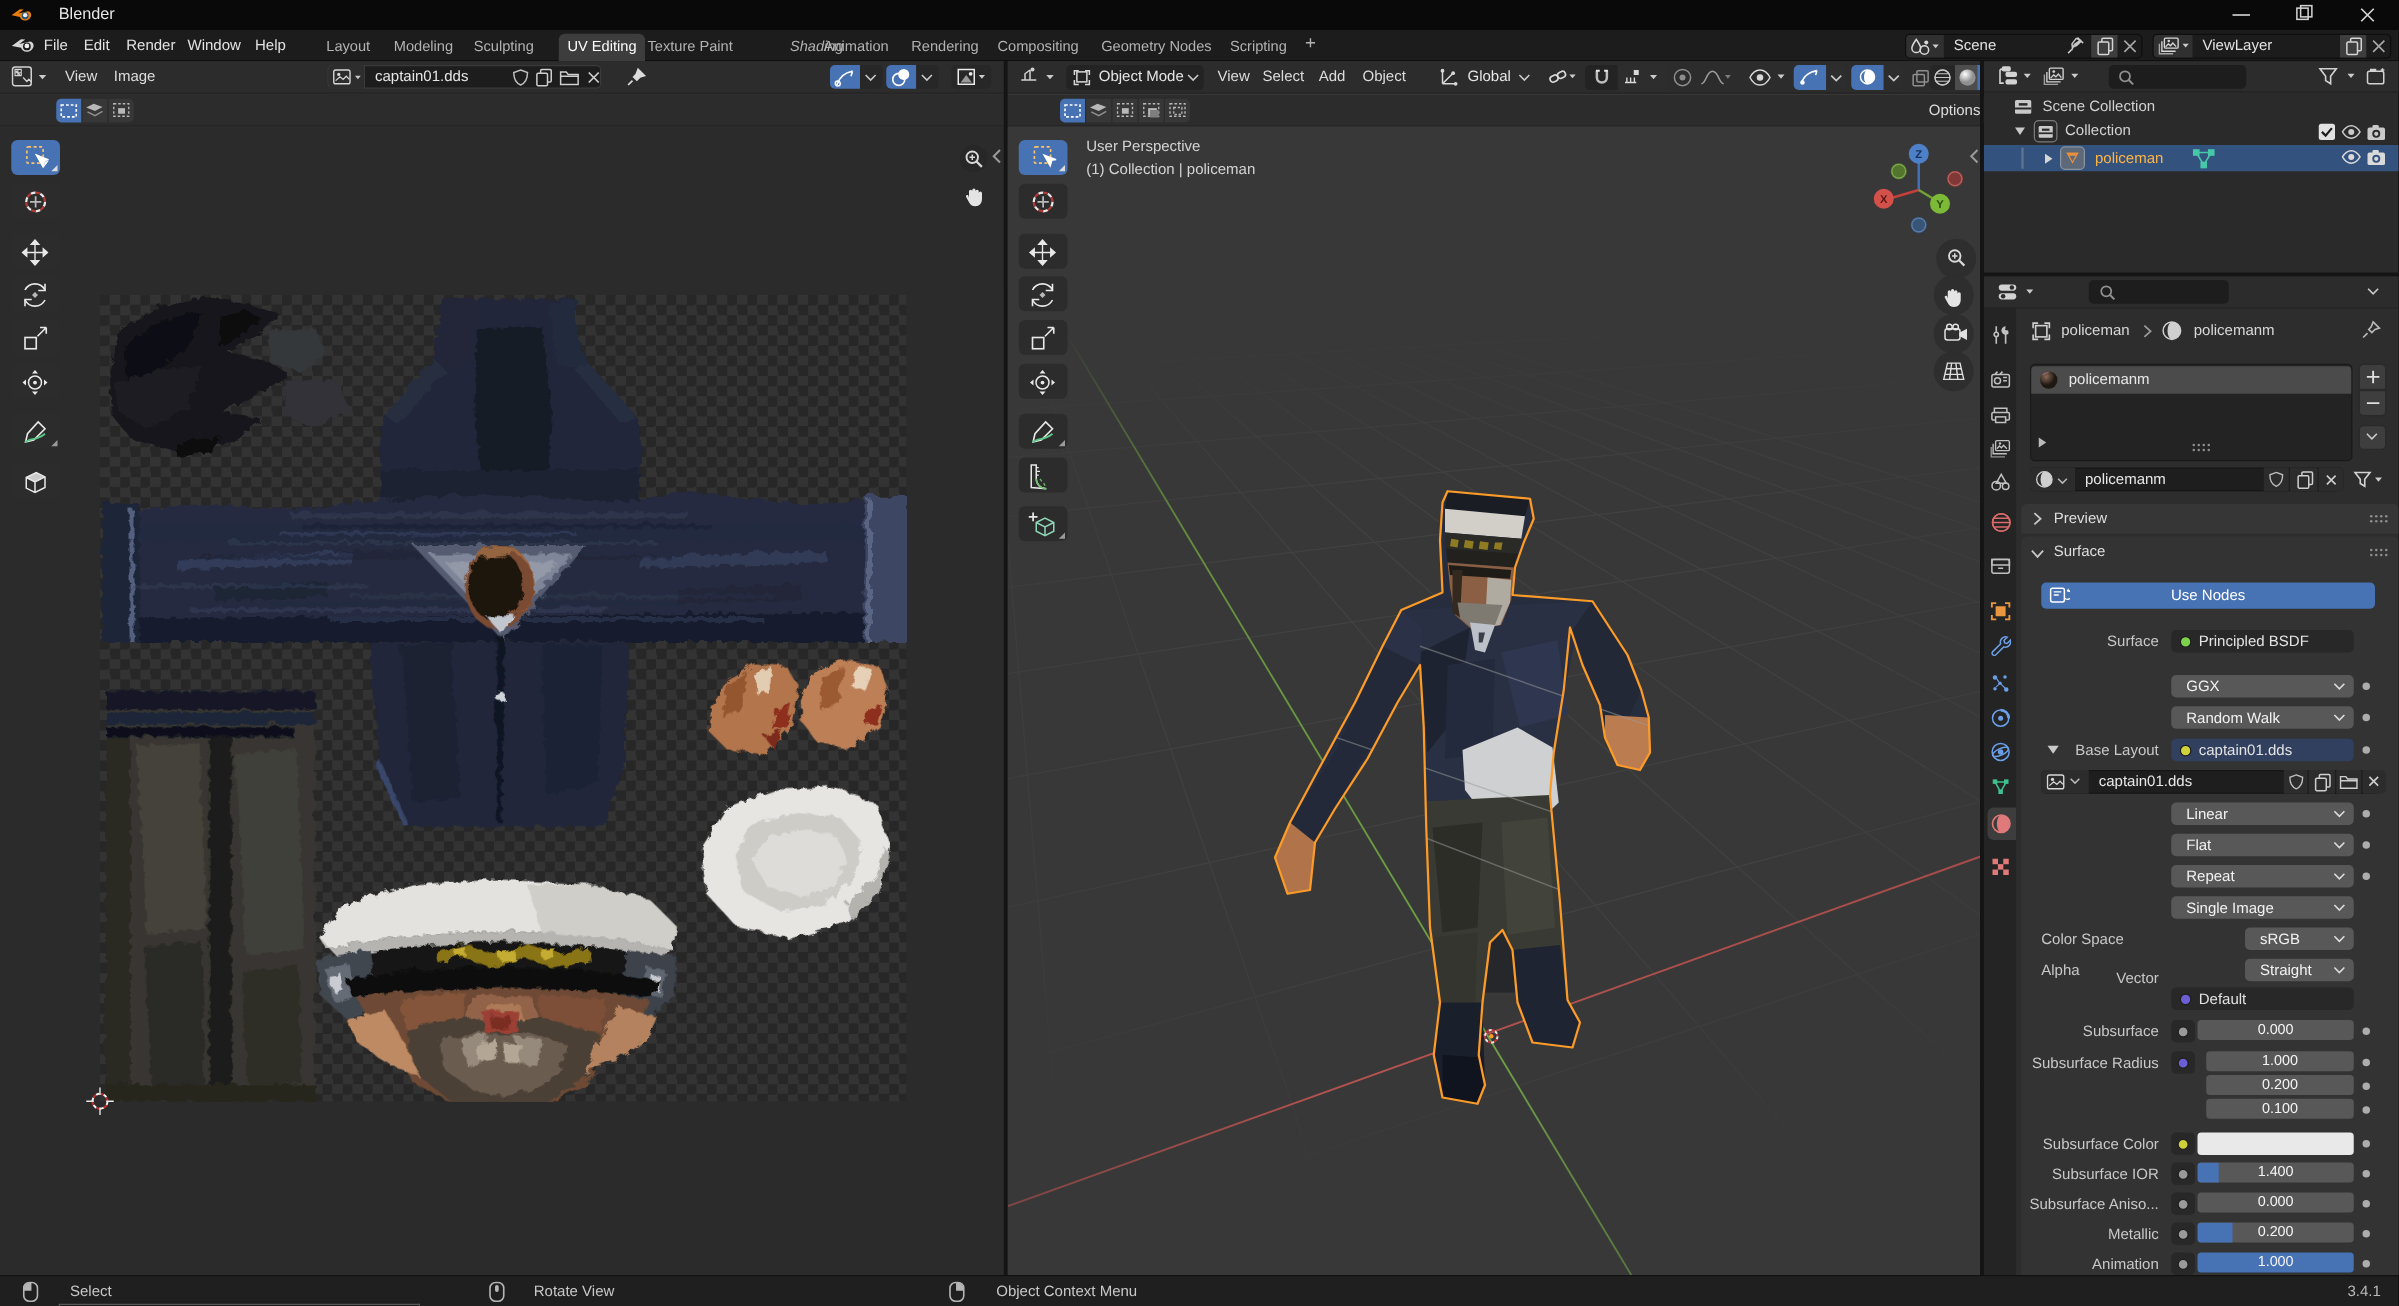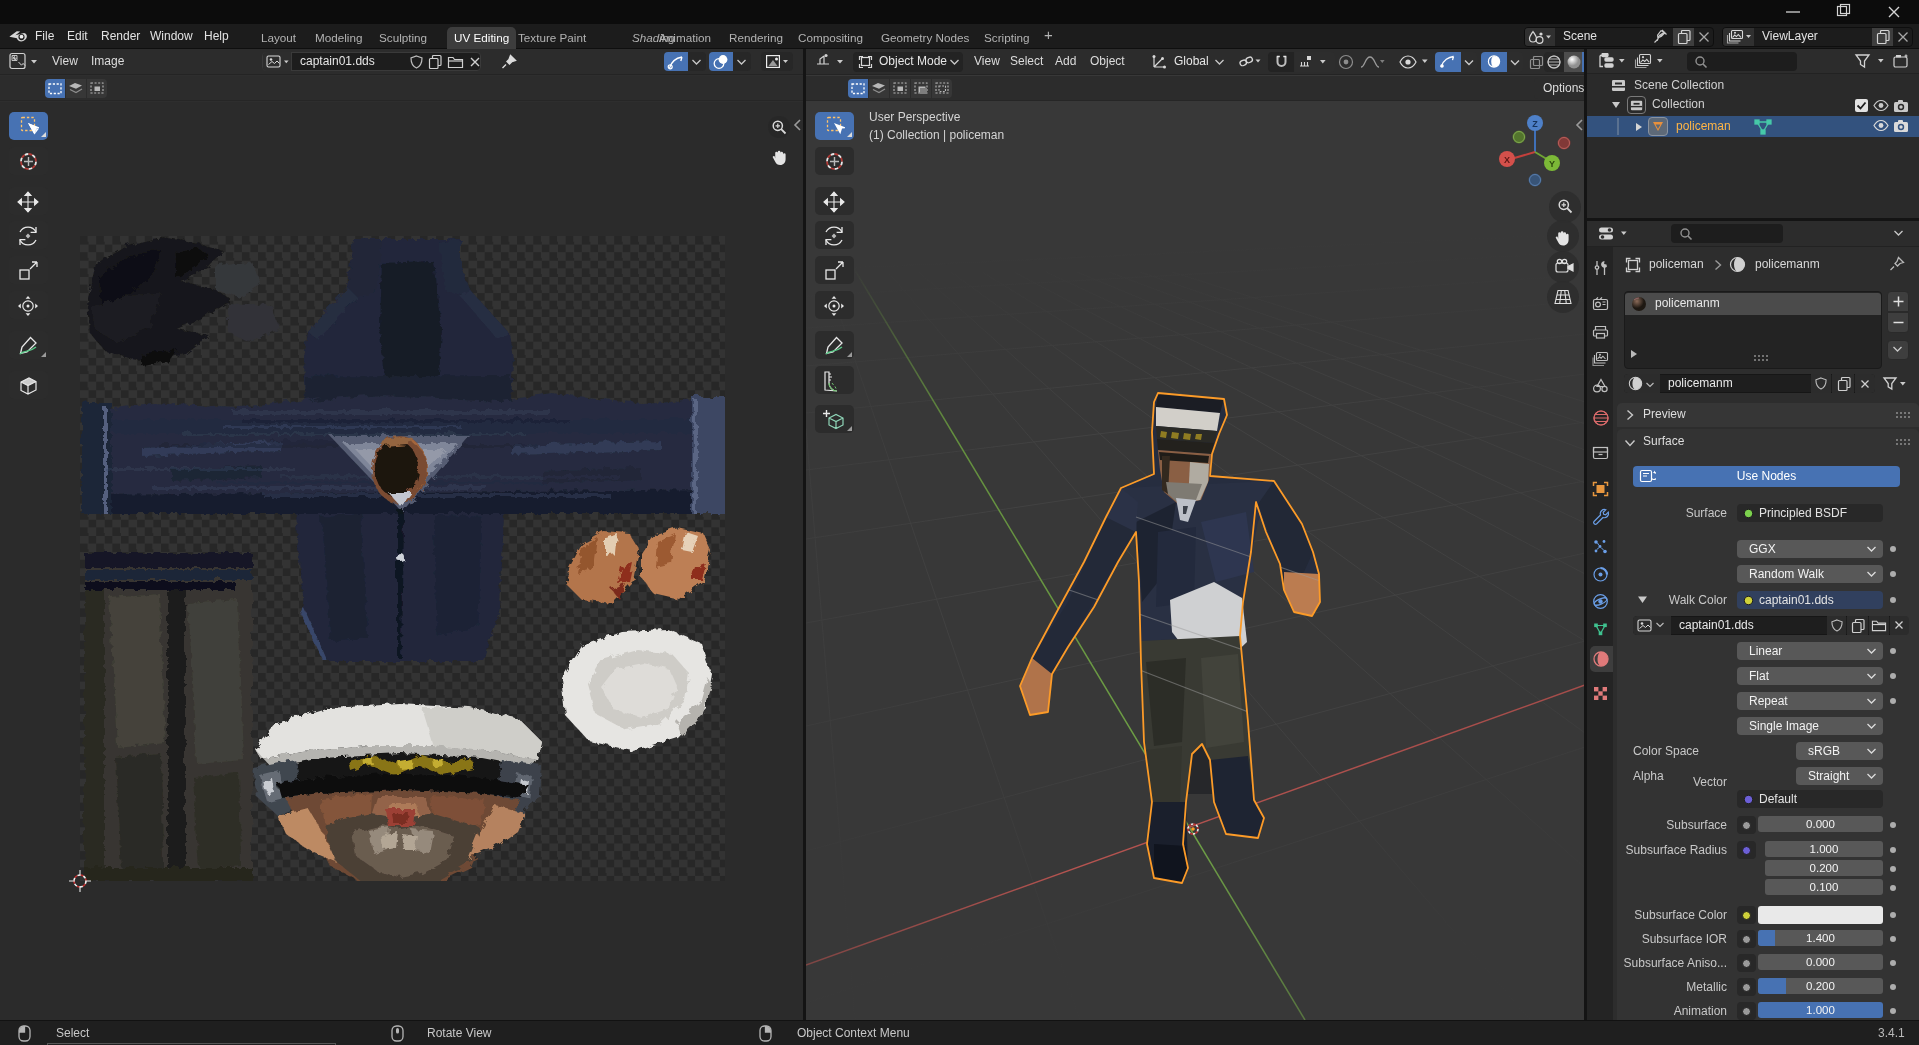--- a/index.html
+++ b/index.html
@@ -22,20 +22,28 @@
 .plabel{position:absolute;color:#c8c8c8;font-size:12px;text-align:right;white-space:nowrap;}
 .slider{position:absolute;height:16px;background:#585858;border-radius:3px;color:#f4f4f4;font-size:11.5px;text-align:center;line-height:16px;overflow:hidden;}
 .kdot{position:absolute;width:6px;height:6px;border-radius:50%;background:#adadad;}
 .chev{position:absolute;width:11px;height:7px;}
 .panelhdr{position:absolute;color:#dedede;font-size:12px;}
 </style>
 </head>
 <body>
 <div id="root">
 
+  <div class="abs" id="titlebar">
+    <svg class="abs" style="left:8px;top:3px" width="18" height="18" viewBox="0 0 20 19">
+      <path d="M1.6 9.6 L8.8 4.3 L12.2 4.6 L7.4 8.2 L16.0 6.1 C18.1 6.4 19.2 8.3 18.8 10.1 C18.3 12.4 16.0 14.4 13.3 14.4 C11.0 14.4 9.3 13.0 8.9 11.2 L1.6 9.8 Z" fill="#e87d0d"></path>
+      <circle cx="13.5" cy="10.1" r="3.1" fill="#25537a"></circle>
+        <circle cx="13.5" cy="9.7" r="1.9" fill="#efefef"></circle>
+    </svg>
+    <div class="abs name">Blender</div>
+  </div>
 
   <div class="abs" id="menubar">
     <svg class="abs" style="left:8px;top:3px" width="20" height="19" viewBox="0 0 20 19">
       <g fill="#d6d6d6">
       <path d="M3.0 8.9 L8.4 4.9 L10.9 6.8 L6.2 9.9 Z M6.6 10.3 L16.4 5.9 C18.3 6.3 19.2 8.3 18.8 10.1 C18.3 12.4 16.0 14.3 13.4 14.3 C11.5 14.3 10.0 13.2 9.4 11.8 Z" opacity="0"></path>
       <path d="M1.6 9.6 L8.8 4.3 L12.2 4.6 L7.4 8.2 L16.0 6.1 C18.1 6.4 19.2 8.3 18.8 10.1 C18.3 12.4 16.0 14.4 13.3 14.4 C11.0 14.4 9.3 13.0 8.9 11.2 L1.6 9.8 Z"></path>
       </g>
       <circle cx="13.5" cy="10.1" r="3.1" fill="#1c1c1c"></circle>
         <circle cx="13.5" cy="9.7" r="1.9" fill="#efefef"></circle>
     </svg>
@@ -1158,21 +1166,21 @@
       </svg>
     <div class="kdot" style="left:303px;top:325px"></div>
     <div class="wbtn" style="left:150px;top:344px;width:146px;height:18px;line-height:18px;text-align:left;padding-left:12px">Random Walk</div>
     <svg class="chev" style="left:279px;top:350px" viewBox="0 0 11 7">
         <path d="M1.5 1 l4 4 4-4" stroke="#dcdcdc" stroke-width="1.3" fill="none"></path>
       </svg>
     <div class="kdot" style="left:303px;top:350px"></div>
     <svg class="abs" style="left:50px;top:374px" width="11" height="9" viewBox="0 0 11 9">
         <path d="M1 1.5 h9 l-4.5 6.5z" fill="#c9c9c9"></path>
       </svg>
-    <div class="plabel" style="left:0;top:372px;width:140px">Walk Color</div>
+    <div class="plabel" style="left:0;top:372px;width:140px">Base Layout</div>
     <div class="abs" style="left:150px;top:370px;width:146px;height:18px;background:#31405e;border-radius:4px"></div>
     <svg class="abs" style="left:156px;top:374px" width="11" height="11" viewBox="0 0 11 11">
         <circle cx="5.5" cy="5.5" r="4.2" fill="#cfd13a" stroke="#1e1e1e" stroke-width="1"></circle>
       </svg>
     <div class="abs txt" style="left:172px;top:372px;color:#e3e3e3">captain01.dds</div>
     <div class="kdot" style="left:303px;top:376px"></div>
 
     <div class="abs" style="left:46px;top:395px;width:272px;height:19px;background:#1e1e1e;border-radius:4px;border:1px solid #161616"></div>
     <div class="abs" style="left:46px;top:395px;width:38px;height:19px;background:#2c2c2c;border-radius:4px 0 0 4px"></div>
     <svg class="abs" style="left:50px;top:398px" width="16" height="13" viewBox="0 0 16 13">

